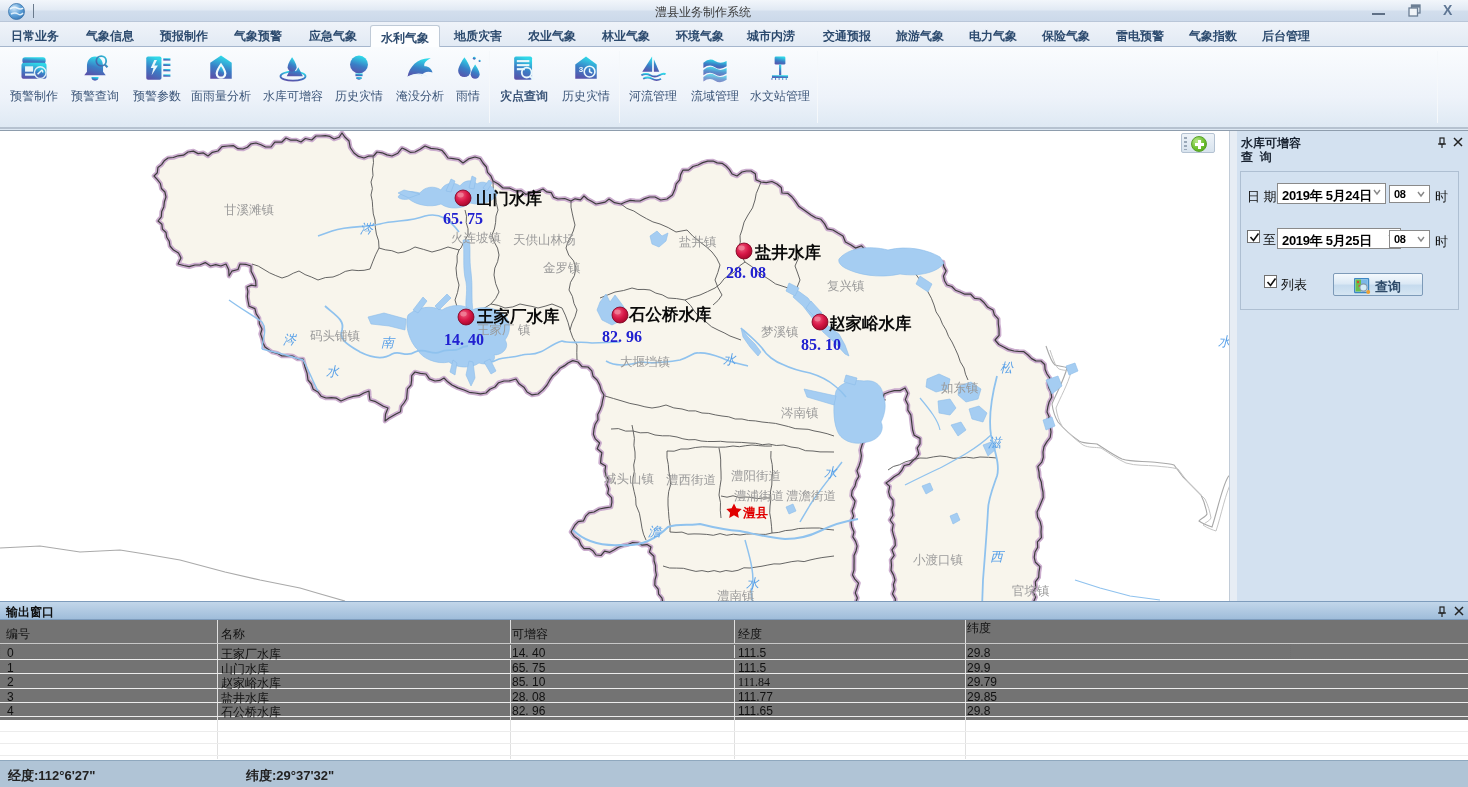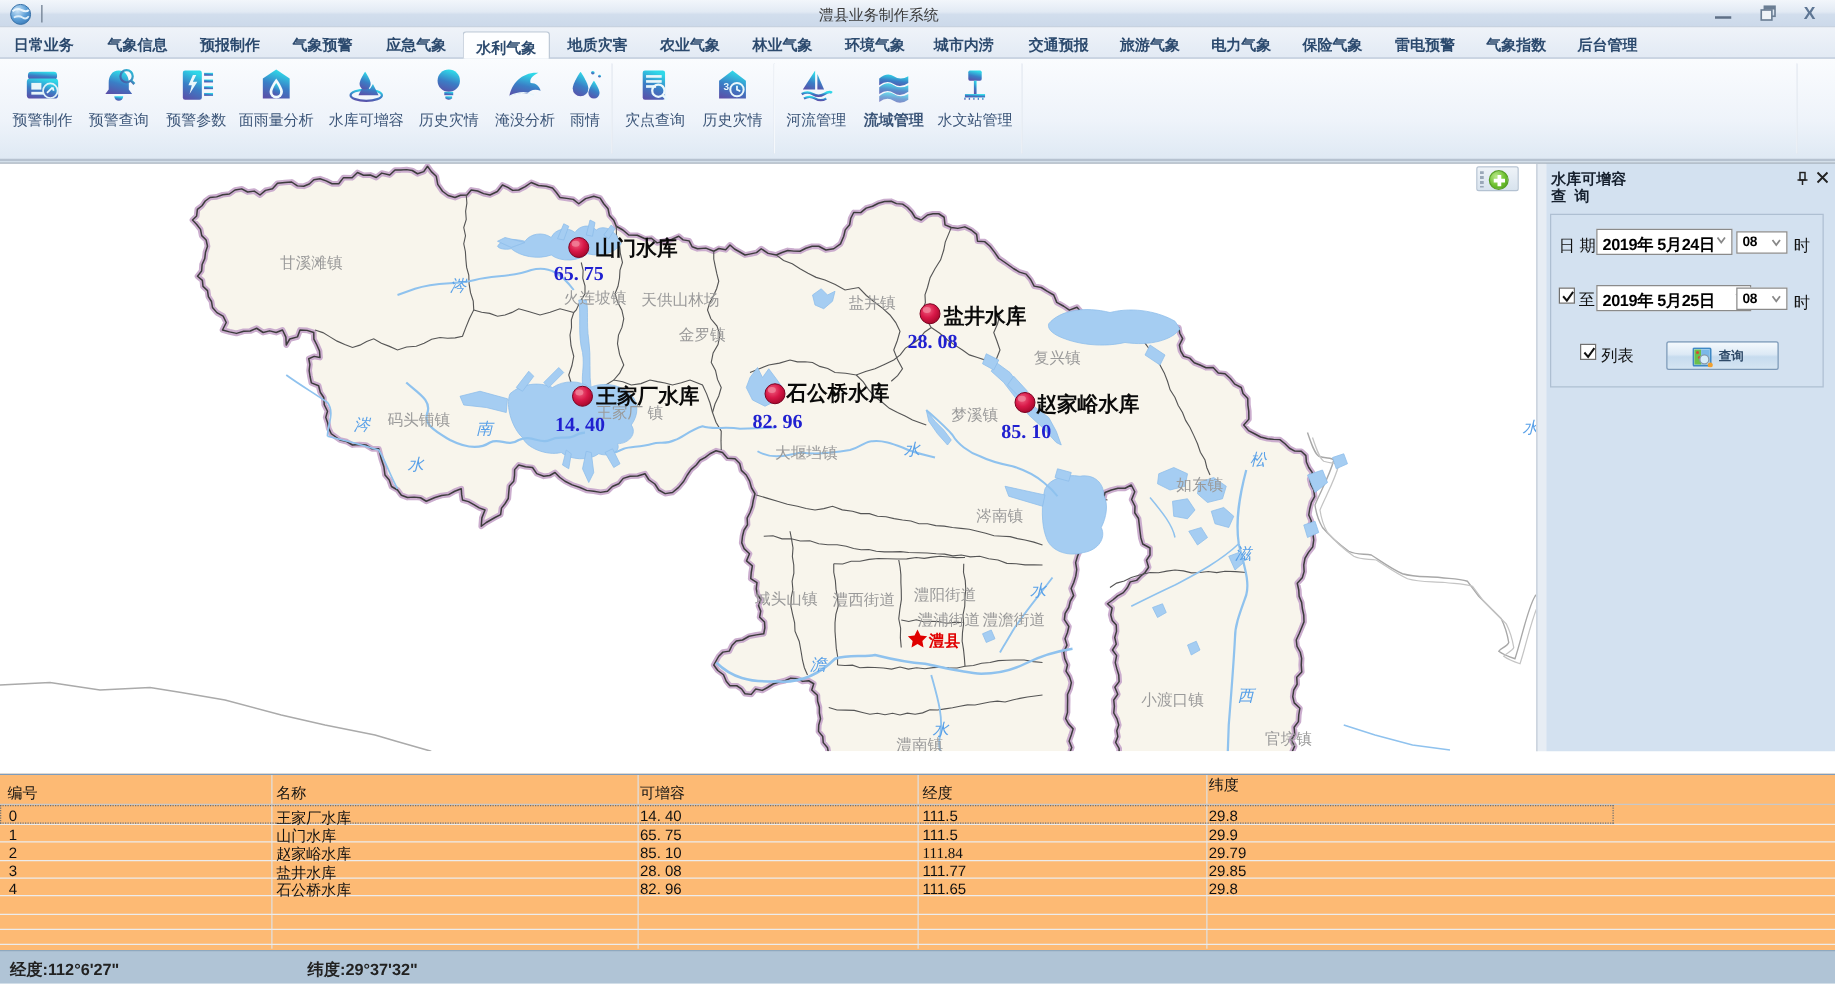--- a/index.html
+++ b/index.html
@@ -47,26 +47,26 @@
 #groupbox{position:absolute;left:3px;top:40px;width:219px;height:139px;border:1px solid #aebfd2;}
 .plabel{position:absolute;font-size:13px;color:#111;}
 .combo{position:absolute;background:#fff;border:1px solid #8a8a8a;}
 .combo .ctext{position:absolute;left:4px;top:3px;font-size:13px;font-weight:bold;color:#000;white-space:nowrap;letter-spacing:-0.3px;}
 .combo .chev{position:absolute;right:4px;top:4px;width:8px;height:8px;}
 .cbox{position:absolute;width:13px;height:13px;background:#fff;border:1px solid #707070;}
 .cbox svg{position:absolute;left:0px;top:0px;}
 #qbtn{position:absolute;left:96px;top:142px;width:90px;height:23px;
  background:linear-gradient(#f4f9fd,#dce9f5 45%,#c6dbee 55%,#d5e5f2);
  border:1px solid #7d9ab8;border-radius:2px;}
-#qbtn .btext{position:absolute;left:41px;top:4px;font-size:10px;color:#2e4a68;font-weight:bold;}
+#qbtn .btext{position:absolute;left:41px;top:4px;font-size:13px;color:#2e4a68;font-weight:bold;}
 
 #outbar{position:absolute;left:0;top:601px;width:1468px;height:18px;
  background:linear-gradient(#c2d6ea,#9fbdda);border-top:1px solid #7e9cbc;}
 #outbar .t{position:absolute;left:6px;top:2px;font-size:12px;font-weight:bold;color:#111;}
-#outtable{position:absolute;left:0;top:619px;width:1468px;height:141px;background:#fdba74;border-top:1px solid #7e9cbc;}
+#outtable{position:absolute;left:0;top:619px;width:1468px;height:101px;background:#737373;border-top:1px solid #7e9cbc;}
 .vline{position:absolute;top:0;width:1px;height:139px;background:#e0e0e0;}
 .hline{position:absolute;left:0;width:1468px;height:1px;background:#ececec;}
 .hrow{position:absolute;font-size:12px;color:#111;white-space:nowrap;}
 #selrow{position:absolute;left:0px;top:24px;width:1291px;height:15px;border:1px dotted #707070;}
 
 #statusbar{position:absolute;left:0;top:760px;width:1468px;height:27px;background:#b0c4d6;border-top:1px solid #8fa8be;}
 #statusbar .s{position:absolute;top:6px;font-size:13px;font-weight:bold;color:#222;}
 </style>
 </head>
 <body>
@@ -189,21 +189,21 @@
       </div>
  <div class="titem" style="left:428px;">
         <svg width="36" height="34" viewBox="0 0 40 38">
    <path d="M16 6 C16 6 9 16 9 21 a7 7 0 0 0 14 0 C23 16 16 6 16 6 Z" fill="url(#ig)"></path>
    <path d="M28 14 C28 14 23 21 23 25 a5 5 0 0 0 10 0 C33 21 28 14 28 14 Z" fill="url(#ig)"></path>
    <circle cx="27" cy="7" r="1.6" fill="url(#ig)"></circle>
    <circle cx="33" cy="10" r="1.2" fill="url(#ig)"></circle>
   </svg>
         <div class="tlabel">雨情</div>
       </div>
- <div class="titem" style="left:484px;">
+ <div class="titem" style="left:484px;font-weight:bold;">
         <svg width="36" height="34" viewBox="0 0 40 38">
    <rect x="9" y="5" width="20" height="26" rx="2" fill="url(#ig)"></rect>
    <rect x="12" y="9" width="14" height="2.4" fill="#e8f6fa"></rect>
    <rect x="12" y="13.5" width="14" height="2.4" fill="#e8f6fa"></rect>
    <rect x="12" y="18" width="9" height="2.4" fill="#e8f6fa"></rect>
    <circle cx="23" cy="23" r="5.5" fill="none" stroke="#eaf8fc" stroke-width="2"></circle>
    <line x1="27" y1="27" x2="31" y2="31" stroke="#eaf8fc" stroke-width="2.4"></line>
   </svg>
         <div class="tlabel">灾点查询</div>
       </div>
@@ -218,21 +218,21 @@
       </div>
  <div class="titem" style="left:613px;">
         <svg width="36" height="34" viewBox="0 0 40 38">
    <path d="M19 5 L19 22 L8 22 Z" fill="url(#ig)"></path>
    <path d="M21 8 L21 22 L27 22 Z" fill="url(#ig)"></path>
    <path d="M7 26 Q12 23 17 26 T27 26 T34 25" stroke="url(#ig)" stroke-width="2.2" fill="none"></path>
    <path d="M9 30 Q14 27 19 30 T29 30" stroke="url(#ig)" stroke-width="2" fill="none"></path>
   </svg>
         <div class="tlabel">河流管理</div>
       </div>
- <div class="titem" style="left:675px;font-weight:bold;">
+ <div class="titem" style="left:675px;">
         <svg width="36" height="34" viewBox="0 0 40 38">
    <path d="M7 12 Q14 6 20 10 T33 10 L33 16 Q26 21 20 17 T7 18 Z" fill="url(#ig)"></path>
    <path d="M7 20 Q14 14 20 18 T33 18 L33 24 Q26 29 20 25 T7 26 Z" fill="url(#ig)" opacity="0.85"></path>
    <path d="M7 28 Q14 22 20 26 T33 26 L33 31 Q26 36 20 32 T7 33 Z" fill="url(#ig)" opacity="0.7"></path>
   </svg>
         <div class="tlabel">流域管理</div>
       </div>
  <div class="titem" style="left:740px;">
         <svg width="36" height="34" viewBox="0 0 40 38">
    <rect x="14" y="5" width="12" height="9" rx="1.5" fill="url(#ig)"></rect>
@@ -479,20 +479,31 @@
    <circle cx="4" cy="4" r="1.2" fill="#d84a30"></circle>
    <circle cx="5.5" cy="8" r="1.1" fill="#d84a30"></circle>
    <path d="M7 1.5 L13.5 1.5 L13.5 8 L7 8 Z" fill="#7ab8e8"></path>
    <circle cx="9.5" cy="9.5" r="3.6" fill="#d5ecf8" stroke="#8899aa" stroke-width="1.1"></circle>
    <circle cx="14.2" cy="14" r="2" fill="#f0a030"></circle>
   </svg>
   <div class="btext">查询</div>
  </div>
 </div>
 
+<div id="outbar">
+ <div class="t">输出窗口</div>
+ <svg style="position:absolute;left:1437px;top:4px" width="10" height="11" viewBox="0 0 10 11">
+  <rect x="3" y="1" width="4" height="6" fill="none" stroke="#222" stroke-width="1.2"></rect>
+  <line x1="1" y1="7" x2="9" y2="7" stroke="#222" stroke-width="1.2"></line>
+  <line x1="5" y1="7" x2="5" y2="11" stroke="#222" stroke-width="1.2"></line>
+ </svg>
+ <svg style="position:absolute;left:1454px;top:4px" width="10" height="10" viewBox="0 0 10 10">
+  <path d="M1 1 L9 9 M9 1 L1 9" stroke="#222" stroke-width="1.5"></path>
+ </svg>
+</div>
 <div id="outtable">
  <div class="vline" style="left:217px;"></div>
  <div class="vline" style="left:510px;"></div>
  <div class="vline" style="left:734px;"></div>
  <div class="vline" style="left:965px;"></div>
  <div class="hline" style="top:23px;background:#c8c8c8;"></div>
  <div class="hline" style="top:39px;"></div>
  <div class="hline" style="top:53px;"></div>
  <div class="hline" style="top:68px;"></div>
  <div class="hline" style="top:82px;"></div>

